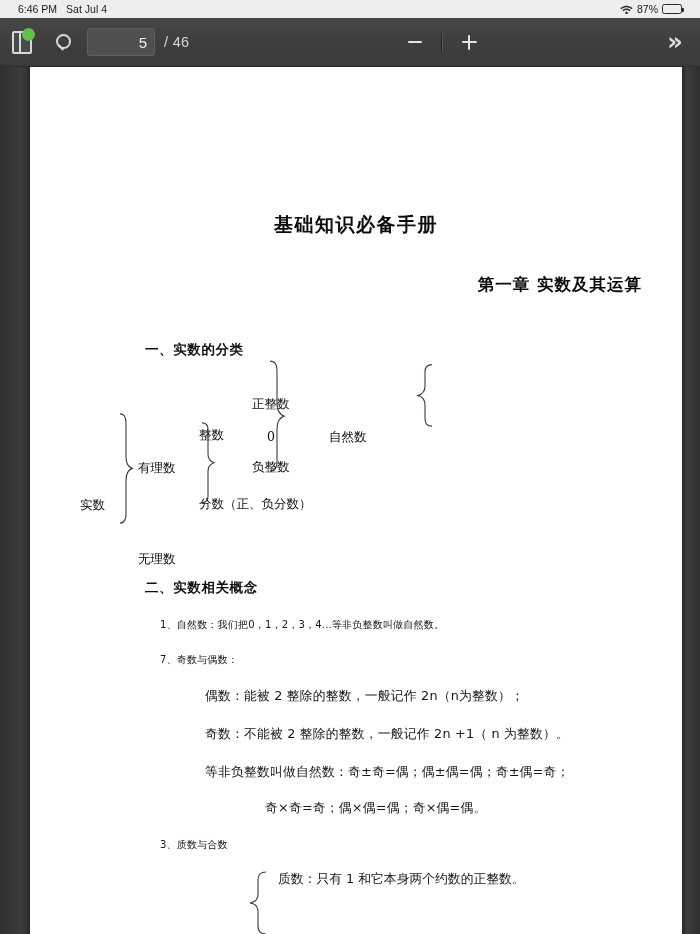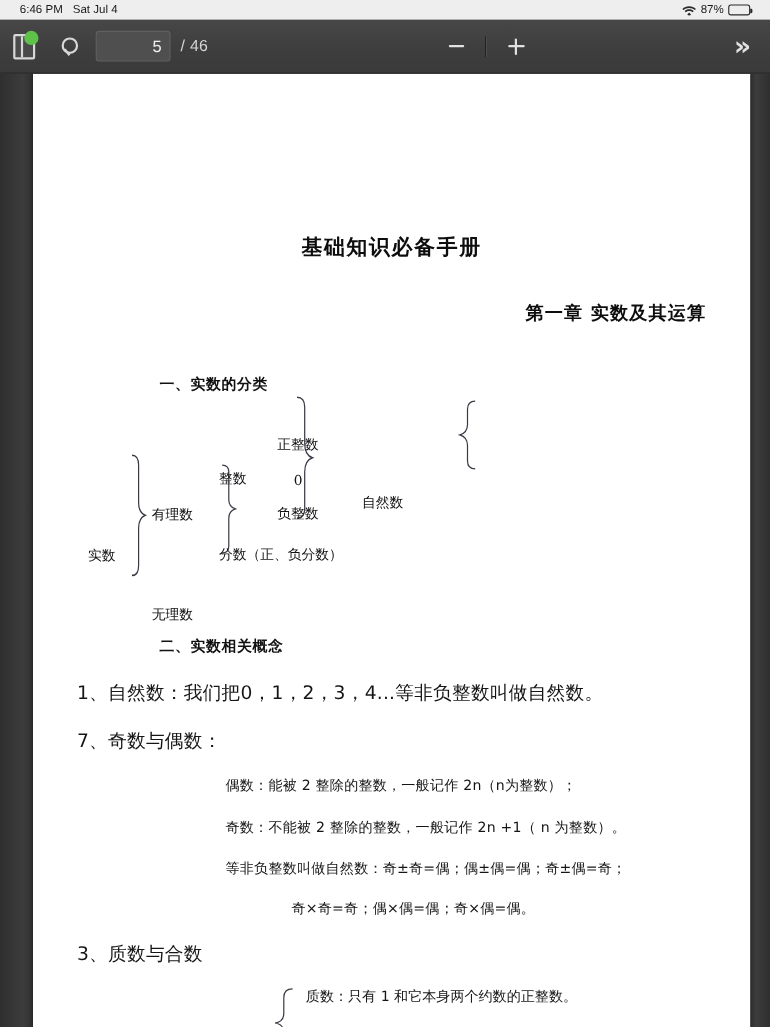--- a/index.html
+++ b/index.html
@@ -223,21 +223,22 @@
   }
   .h2.second { margin-top: 0; }
   .sub-line {
     font-size: 12.5px;
     margin-left: 102px;
     margin-top: 19px;
     color: #151515;
     font-family: "DejaVu Sans", sans-serif;
   }
   .numbered {
-    font-size: 17px;
+    font-size: 10px;
+    margin-left: 90px;
     margin-top: 21px;
     color: #151515;
     font-family: "DejaVu Sans", sans-serif;
     letter-spacing: 0.2px;
   }
   .indented {
     font-size: 12.8px;
     margin-left: 135px;
     margin-top: 21px;
     color: #151515;
@@ -348,21 +349,21 @@
         </svg>
 
         <span class="node" style="left:10px; top:113px;">实数</span>
         <span class="node" style="left:68px; top:76px;">有理数</span>
         <span class="node" style="left:68px; top:167px;">无理数</span>
         <span class="node" style="left:129px; top:43px;">整数</span>
         <span class="node" style="left:129px; top:112px;">分数（正、负分数）</span>
         <span class="node" style="left:182px; top:12px;">正整数</span>
         <span class="node" style="left:197px; top:45px; font-family:'DejaVu Serif',serif;">0</span>
         <span class="node" style="left:182px; top:75px;">负整数</span>
-        <span class="node" style="left:259px; top:45px;margin-top:20px;">自然数</span>
+        <span class="node" style="left:259px; top:45px;">自然数</span>
       </div>
 
       <div class="h2 second">二、实数相关概念</div>
 
       <div class="numbered">1、自然数：我们把0，1，2，3，4...等非负整数叫做自然数。</div>
       <div class="numbered">7、奇数与偶数：</div>
       <div class="indented">偶数：能被 2 整除的整数，一般记作 2n（n为整数）；</div>
       <div class="indented">奇数：不能被 2 整除的整数，一般记作 2n +1（ n 为整数）。</div>
       <div class="indented">等非负整数叫做自然数：奇±奇=偶；偶±偶=偶；奇±偶=奇；</div>
       <div class="indented2">奇×奇=奇；偶×偶=偶；奇×偶=偶。</div>

